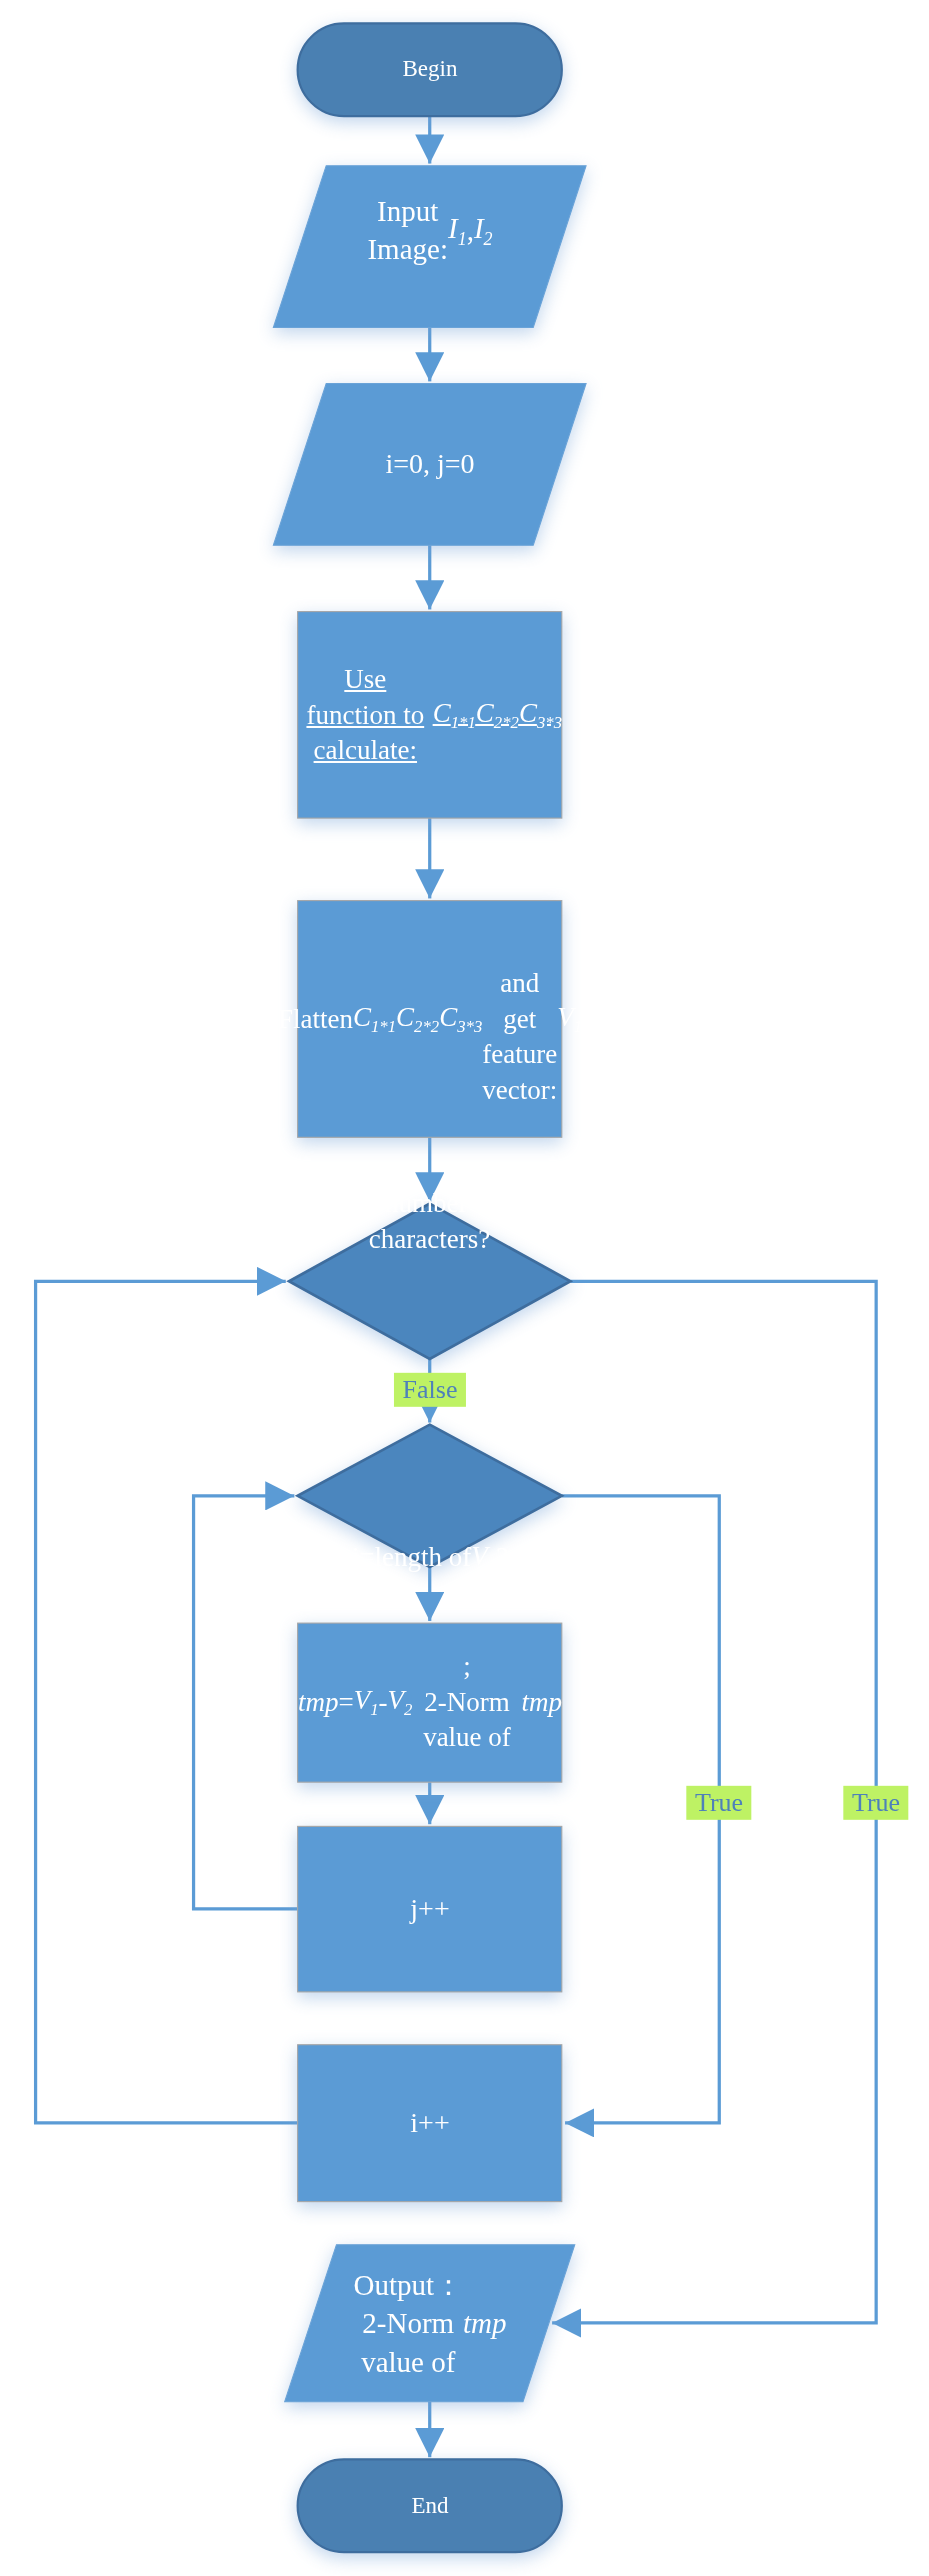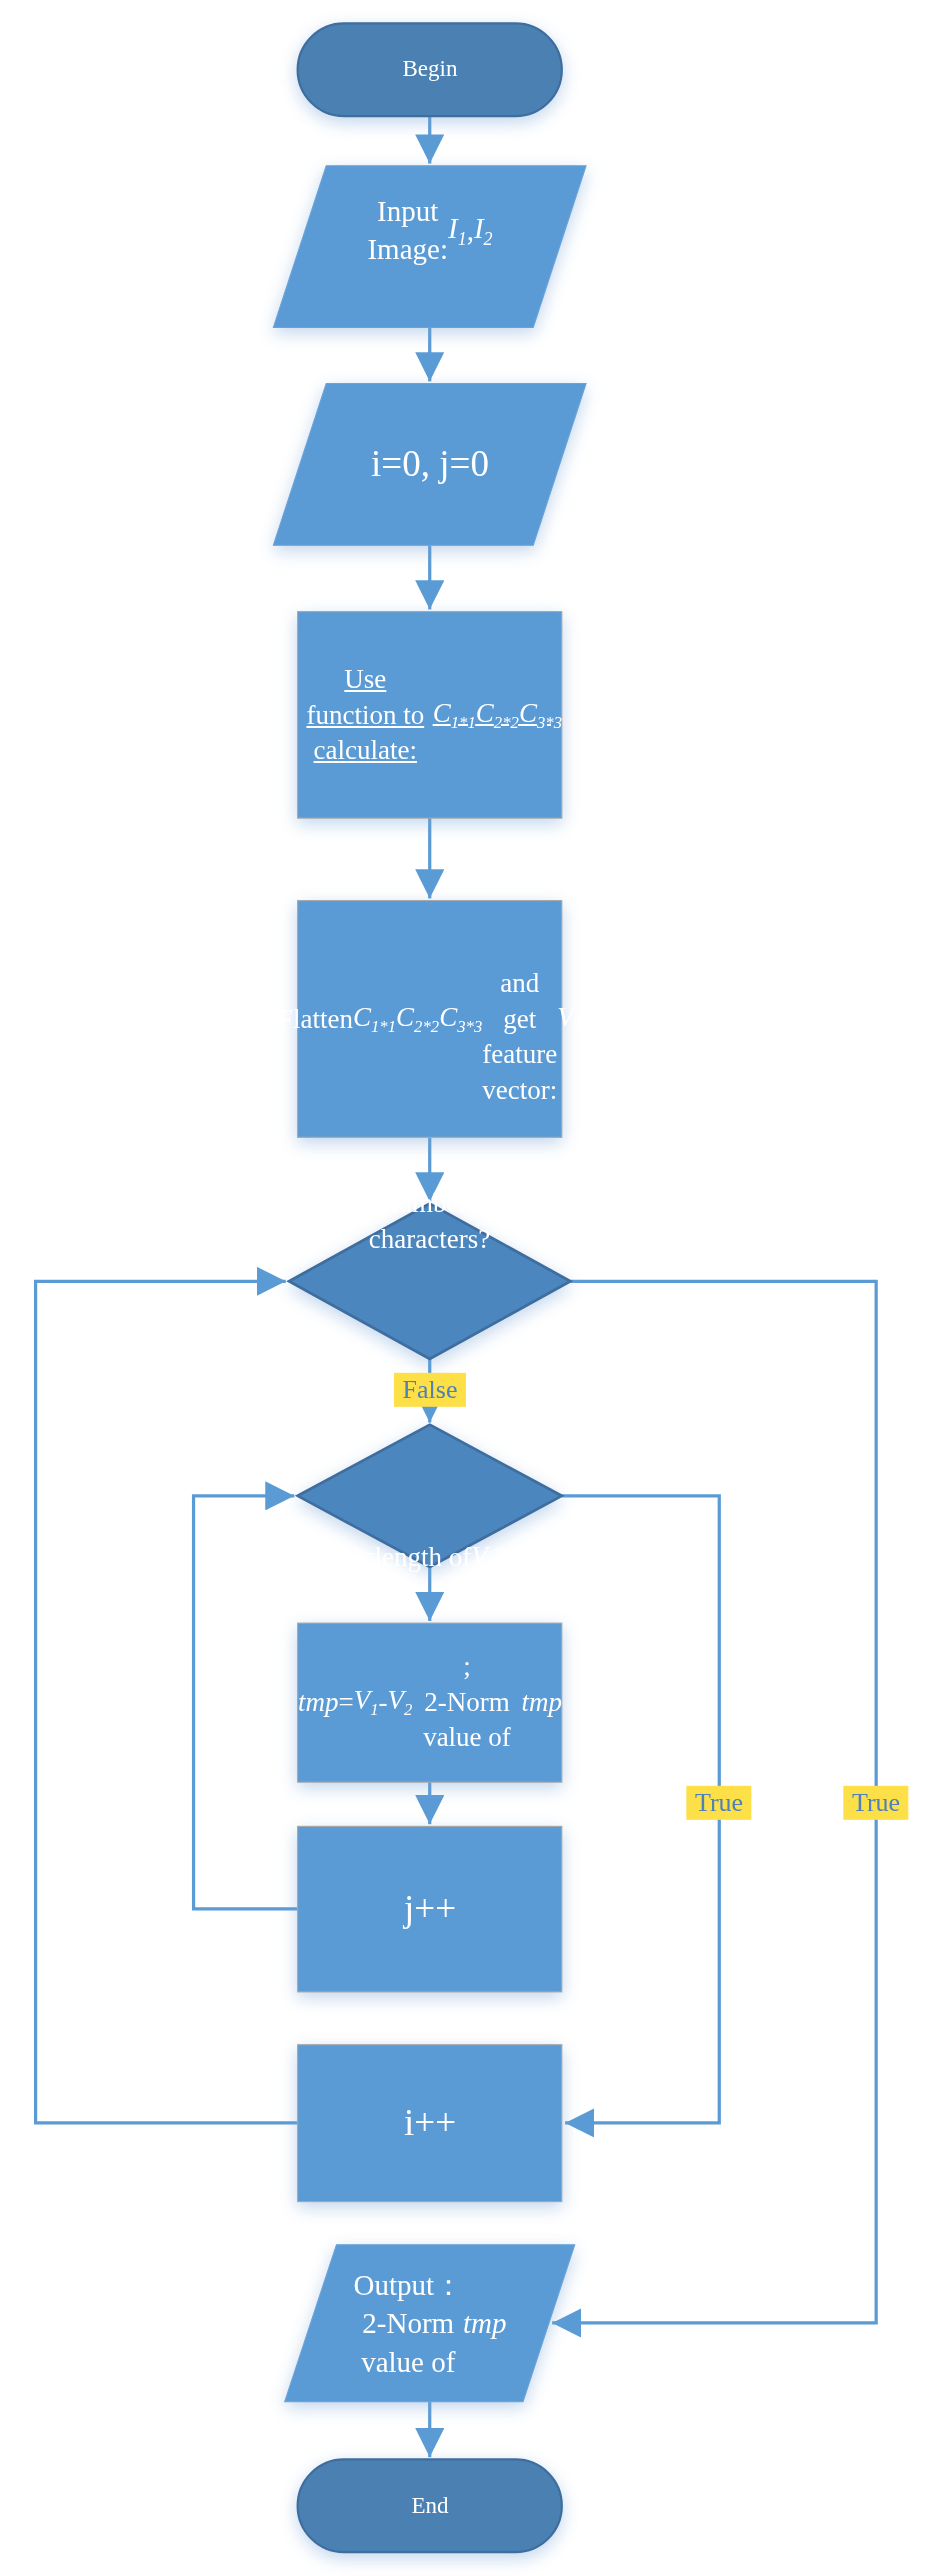--- a/index.html
+++ b/index.html
@@ -20,25 +20,25 @@
     justify-content: center;
     text-align: center;
     color: #ffffff;
     line-height: 1.32;
     pointer-events: none;
   }
   .terminator-label { font-size: 23px; }
   .io-label        { font-size: 29px; }
   .process-label   { font-size: 27px; }
   .decision-label  { font-size: 27px; }
-  .big-label       { font-size: 37px; text-align: center; }
+  .big-label       { font-size: 28px; text-align: center; }
   .edge-label {
     position: absolute;
     transform: translate(-50%, -50%);
-    background: #fde047;
+    background: #bef264;
     color: #4e81ba;
     font-size: 26px;
     padding: 2.2px 8.6px;
     text-align: center;
   }
   sub { font-size: 0.62em; font-style: italic; }
   i sub { font-style: italic; }
 </style>
 </head>
 <body>

